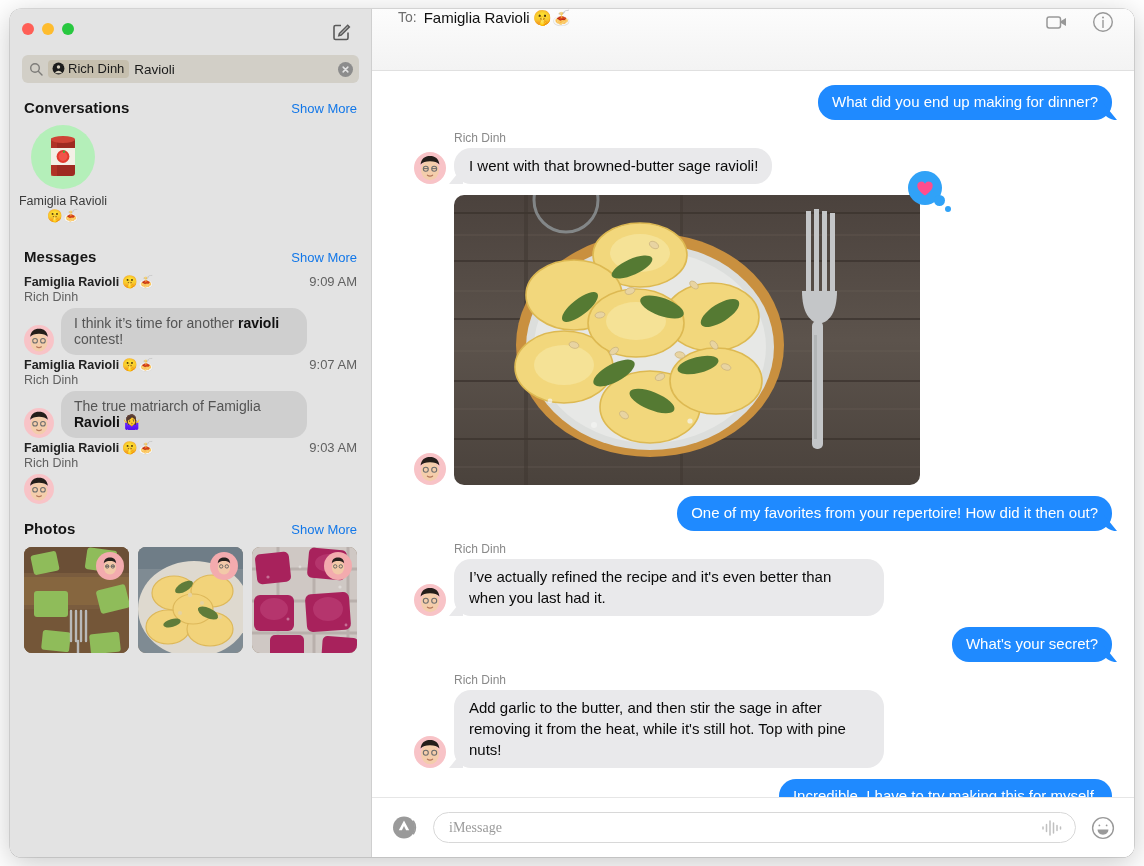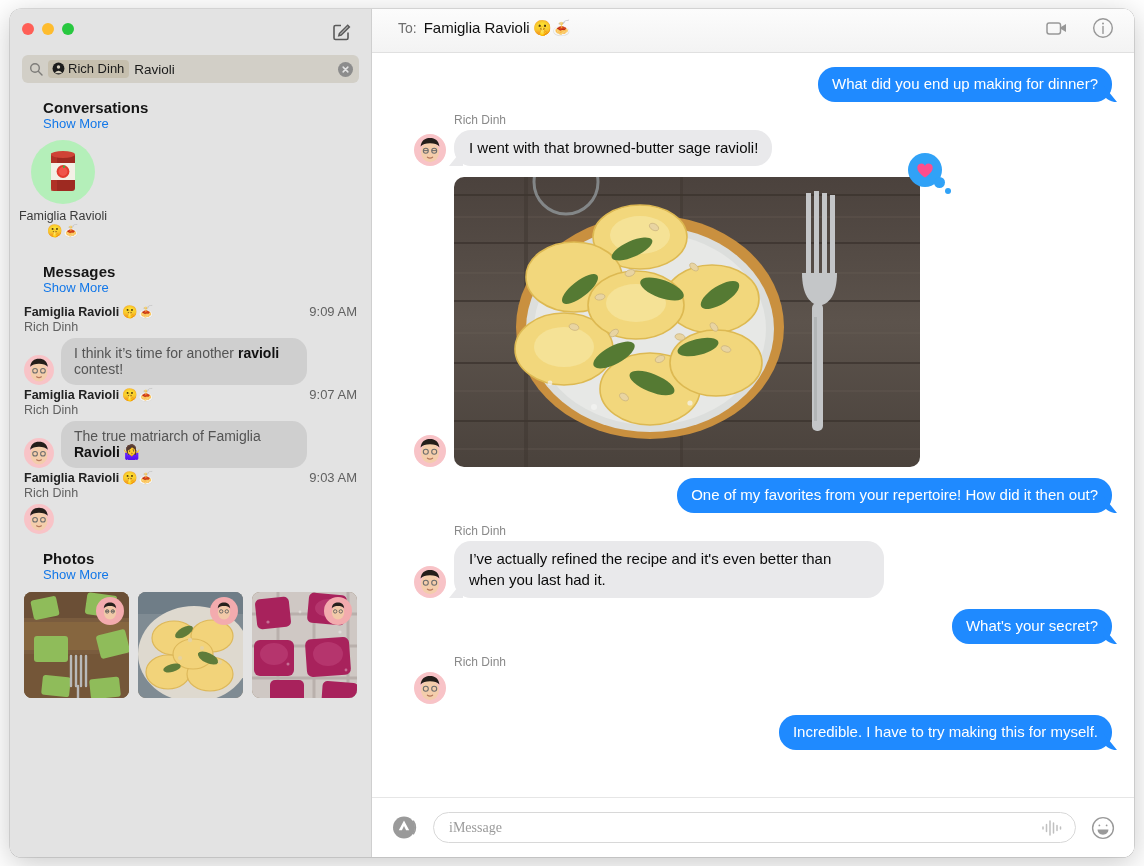--- a/index.html
+++ b/index.html
@@ -59,21 +59,20 @@
   .clear-btn {
     width: 15px; height: 15px; border-radius: 50%;
     background: #8c8c8c; flex: 0 0 auto;
     display: flex; align-items: center; justify-content: center;
     cursor: pointer;
   }
 
   .sec-head {
     display: flex; align-items: baseline; justify-content: space-between;
     padding: 16px 14px 7px 14px;
-    flex-direction: column;
   }
   .sec-title { font-size: 15px; font-weight: bold; color: #151515; letter-spacing: .1px; }
   .show-more { font-size: 13px; color: #1277e8; cursor: pointer; margin-left: 19px; }
 
   .convo-row { padding: 2px 14px 8px 14px; }
   .convo-item { width: 78px; cursor: pointer; }
   .convo-av {
     width: 64px; height: 64px; border-radius: 50%;
     background: #b4efb9; margin: 0 auto;
     display: flex; align-items: center; justify-content: center;
@@ -114,24 +113,24 @@
   .photo-badge {
     position: absolute; right: 5px; top: 5px;
     width: 28px; height: 28px; border-radius: 50%;
     background: #f3abae; overflow: hidden;
     display: flex; align-items: center; justify-content: center;
   }
 
   
   .chat { flex: 1; height: 100%; display: flex; flex-direction: column; background: #fff; }
   .chat-header {
-    height: 44px; flex: 0 0 auto;
+    height: 62px; flex: 0 0 auto;
     background: linear-gradient(180deg, #fcfcfc, #f3f3f3);
     border-bottom: 1px solid #e0e0e0;
-    display: flex; align-items: center;
+    display: flex; align-items: flex-start;
     padding: 0 18px 5px 26px;
   }
   .to-label { font-size: 14px; color: #6e6e6e; margin-right: 7px; }
   .to-name { font-size: 15px; color: #101010; }
   .hdr-spacer { flex: 1; }
   .hdr-btn { width: 26px; height: 26px; margin-left: 20px; cursor: pointer; opacity: .62; }
 
   .thread {
     flex: 1; overflow: hidden;
     padding: 14px 22px 4px 22px;
@@ -628,20 +627,21 @@
         <div class="in-line">
           <div class="chat-av">
             <svg width="32" height="32" viewBox="0 0 32 32">
               <ellipse cx="16" cy="18" rx="9" ry="10.2" fill="#f4cdab"></ellipse>
               <path d="M6.6 12.6C7.2 6.6 10.9 4 16 4s8.8 2.6 9.4 8.6c-2-2.4-5.1-3.3-9.4-3.3s-7.4.9-9.4 3.3z" fill="#241e1a"></path>
               <circle cx="11.8" cy="16.8" r="2.5" fill="none" stroke="#6d6d6d" stroke-width="1.1"></circle>
               <circle cx="20.2" cy="16.8" r="2.5" fill="none" stroke="#6d6d6d" stroke-width="1.1"></circle>
               <path d="M13.4 23.2c1.6 1.1 3.6 1.1 5.2 0" stroke="#b5785c" stroke-width="1.2" fill="none" stroke-linecap="round"></path>
             </svg>
           </div>
+          <div class="bubble-in">Add garlic to the butter, and then stir the sage in after removing it from the heat, while it's still hot. Top with pine nuts!</div>
         </div>
       </div>
 
       <div class="row-out">
         <div class="bubble-out">Incredible. I have to try making this for myself.</div>
       </div>
 
     </div>
 
     <div class="input-bar">

